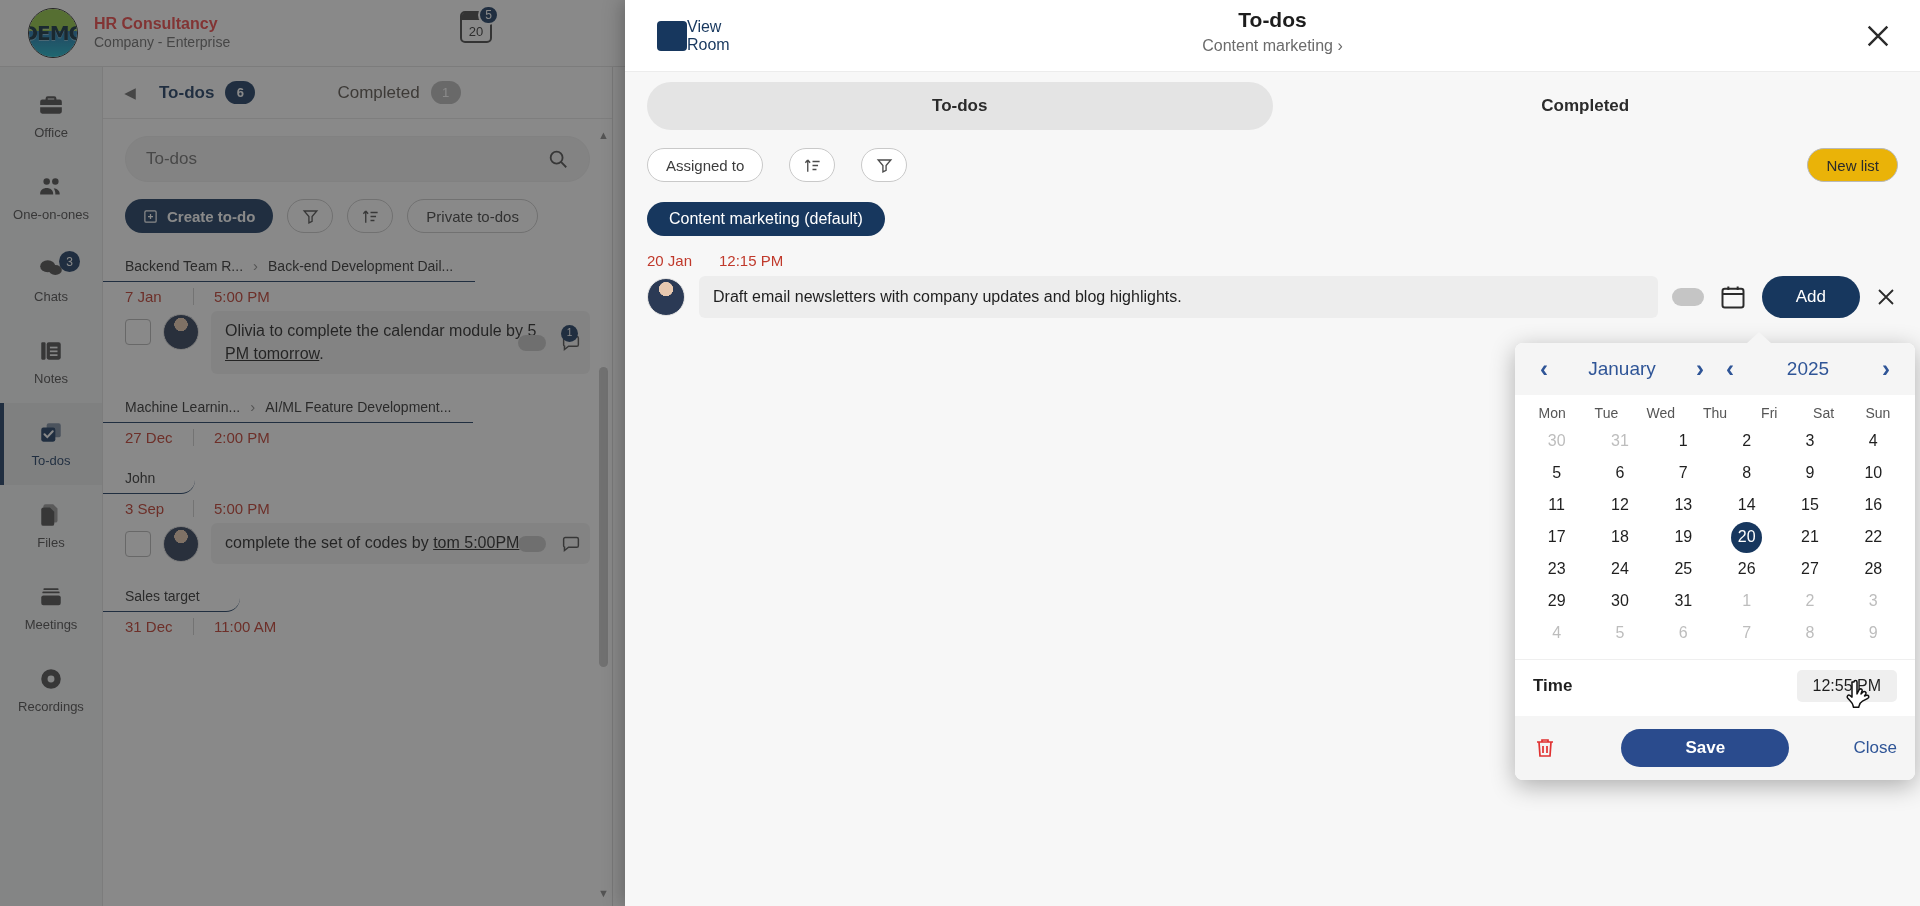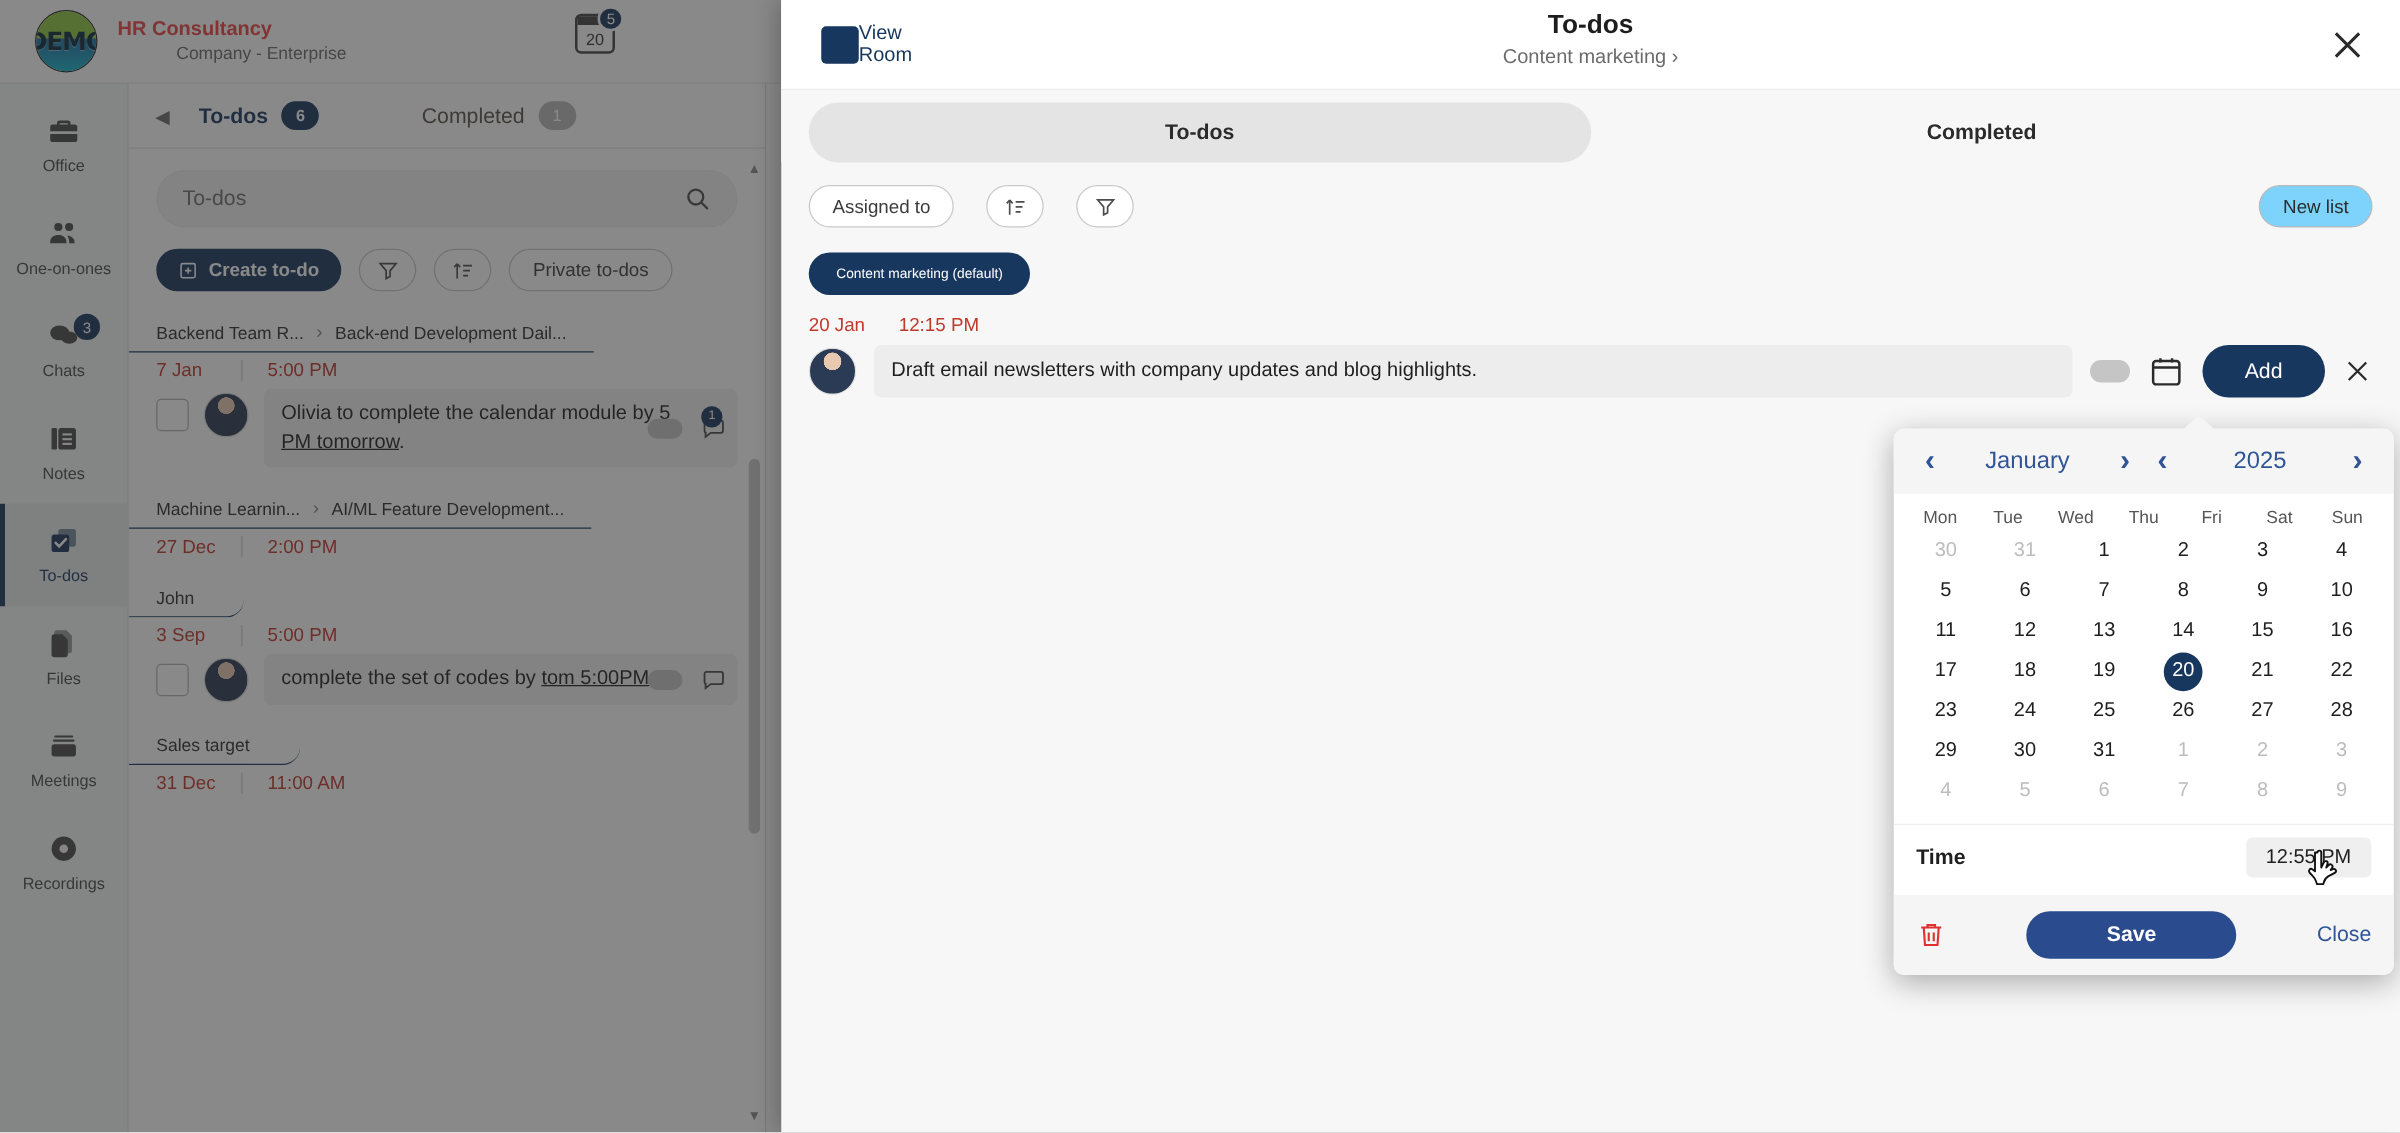--- a/index.html
+++ b/index.html
@@ -35,21 +35,21 @@
   .logo-inner {
     width: 100%; height: 100%;
     background:
       linear-gradient(180deg, #8ec63f 0%, #8ec63f 45%, #1b6faa 46%, #16b5c9 100%);
     display: flex; align-items: center; justify-content: center;
     font-size: 20px; font-weight: bold; letter-spacing: -1px;
     color: #0b2a3a; text-shadow: 0 1px 0 rgba(255,255,255,.4);
     font-family: "DejaVu Sans", sans-serif;
   }
   .org-name { font-size: 16px; font-weight: bold; color: #ef4444; line-height: 1.15; }
-  .org-sub { font-size: 14px; color: #6b6b6b; line-height: 1.3; margin-left: 47px; }
+  .org-sub { font-size: 14px; color: #6b6b6b; line-height: 1.3; }
 
   .cal-chip {
     position: absolute; left: 460px; top: 11px;
     width: 32px; height: 32px; border: 2px solid #444; border-radius: 5px;
     display: flex; align-items: flex-end; justify-content: center;
     font-size: 13px; color: #333; padding-bottom: 2px; background: #fff;
   }
   .cal-chip::before {
     content: ""; position: absolute; top: 0; left: 0; right: 0; height: 7px;
     background: #444; border-radius: 2px 2px 0 0;
@@ -235,29 +235,29 @@
     flex: 1; height: 48px; display: flex; align-items: center; justify-content: center;
     font-size: 17px; font-weight: bold; cursor: pointer; color: #2b2b2b;
   }
   .mtab.active { background: #e4e4e4; border-radius: 24px; }
 
   .modal-toolbar {
     display: flex; align-items: flex-start; gap: 26px; padding: 18px 22px 8px 22px;
   }
   .spacer { flex: 1; }
   .btn-newlist {
-    height: 34px; border-radius: 17px; border: 1px solid #b9b9b9; background: #7dd3fc;
+    height: 34px; border-radius: 17px; border: 1px solid #b9b9b9; background: #eab308;
     padding: 0 18px; font-size: 15px; color: #2b2b2b; cursor: pointer;
     display: flex; align-items: center;
   }
 
   .listpill-row { padding: 12px 22px 0 22px; }
   .list-pill {
     display: inline-flex; align-items: center; height: 34px; border-radius: 17px;
-    background: #17375e; color: #fff; font-size: 11px; padding: 0 22px; cursor: pointer; justify-content: center;
+    background: #17375e; color: #fff; font-size: 16px; padding: 0 22px; cursor: pointer; justify-content: center;
   }
 
   .entry-row { padding: 16px 22px 0 22px; }
   .entry-meta { display: flex; align-items: center; gap: 0; font-size: 15px; color: #c0392b; }
   .entry-date { width: 72px; }
   .entry-time { }
   .entry-line { display: flex; align-items: center; gap: 14px; margin-top: 7px; }
   .entry-avatar {
     width: 38px; height: 38px; border-radius: 50%; flex: 0 0 38px;
     background: radial-gradient(circle at 50% 28%, #e8c9b0 0 22%, #2b3a55 23% 100%);

